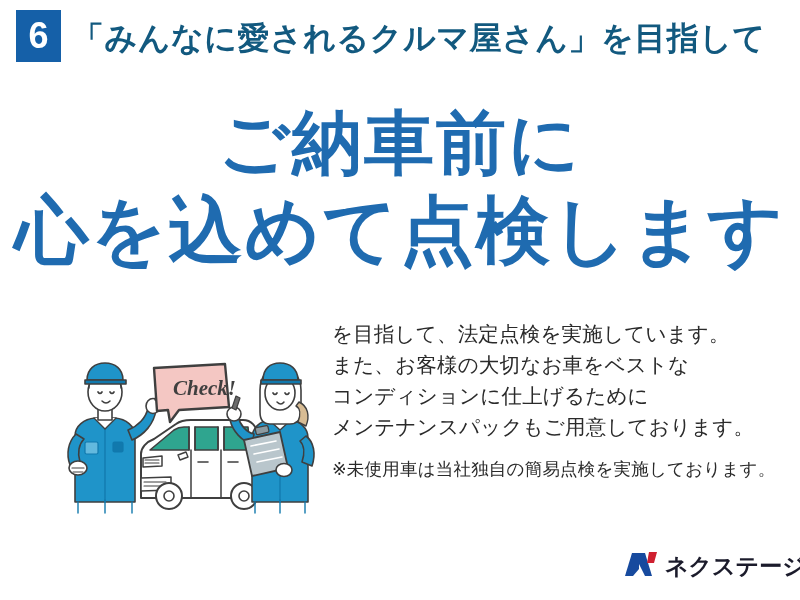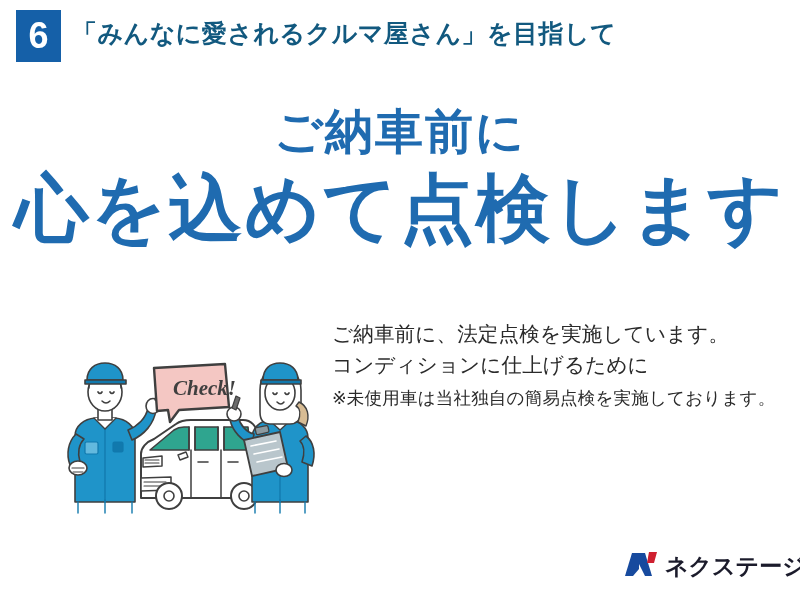--- a/index.html
+++ b/index.html
@@ -32,42 +32,42 @@
     font-size: 36px;
     font-weight: bold;
     line-height: 52px;
     text-align: center;
     letter-spacing: 0;
   }
   #header-title {
     position: absolute;
     left: 72px;
     top: 17px;
-    font-size: 25px;
+    font-size: 32px;
     font-weight: bold;
     color: #12597f;
     letter-spacing: 0.5px;
     white-space: nowrap;
   }
 
   
   #headline {
     position: absolute;
     left: 0;
     top: 108px;
     width: 800px;
     text-align: center;
     color: #1f6bb0;
     font-weight: bold;
     letter-spacing: 2px;
     line-height: 1.02;
   }
   #headline .hl-line-1 {
     display: block;
-    font-size: 48px;
+    font-size: 70px;
   }
   #headline .hl-line-2 {
     display: block;
     font-size: 74px;
     margin-top: 14px;
   }
 
   
   #body-copy {
     position: absolute;
@@ -76,21 +76,21 @@
     width: 450px;
     color: #2a2a2a;
     font-size: 20.5px;
     line-height: 31px;
     letter-spacing: 0.2px;
   }
   #body-copy .line { display: block; white-space: nowrap; }
   #body-copy .note {
     display: block;
     font-size: 17.5px;
-    margin-top: 3px;
+    margin-top: 12px;
     white-space: nowrap;
   }
 
   
   #illustration {
     position: absolute;
     left: 58px;
     top: 350px;
     width: 270px;
     height: 165px;
@@ -125,22 +125,24 @@
   <div id="step-badge">6</div>
 
   <div id="header-title">「みんなに愛されるクルマ屋さん」を目指して</div>
 
   <div id="headline">
     <span class="hl-line-1">ご納車前に</span>
     <span class="hl-line-2">心を込めて点検します</span>
   </div>
 
   <div id="body-copy">
-    <span class="line">ご納車前に、法定点検を実施しています。</span>
+    <span class="line">を目指して、法定点検を実施しています。</span>
+    <span class="line">また、お客様の大切なお車をベストな</span>
     <span class="line">コンディションに仕上げるために</span>
+    <span class="line">メンテナンスパックもご用意しております。</span>
     <span class="note">※未使用車は当社独自の簡易点検を実施しております。</span>
   </div>
 
   <div id="illustration">
     <svg width="270" height="165" viewBox="0 0 270 165" xmlns="http://www.w3.org/2000/svg">
       <g stroke="#3f3f3f" stroke-width="1.6" stroke-linejoin="round" stroke-linecap="round" fill="none">
 
         <g>
 
           <path d="M17 152 L17 86 C17 76 26 69 37 68 L57 68 C68 69 77 76 77 86 L77 152 Z" fill="#1f94c9"></path>

